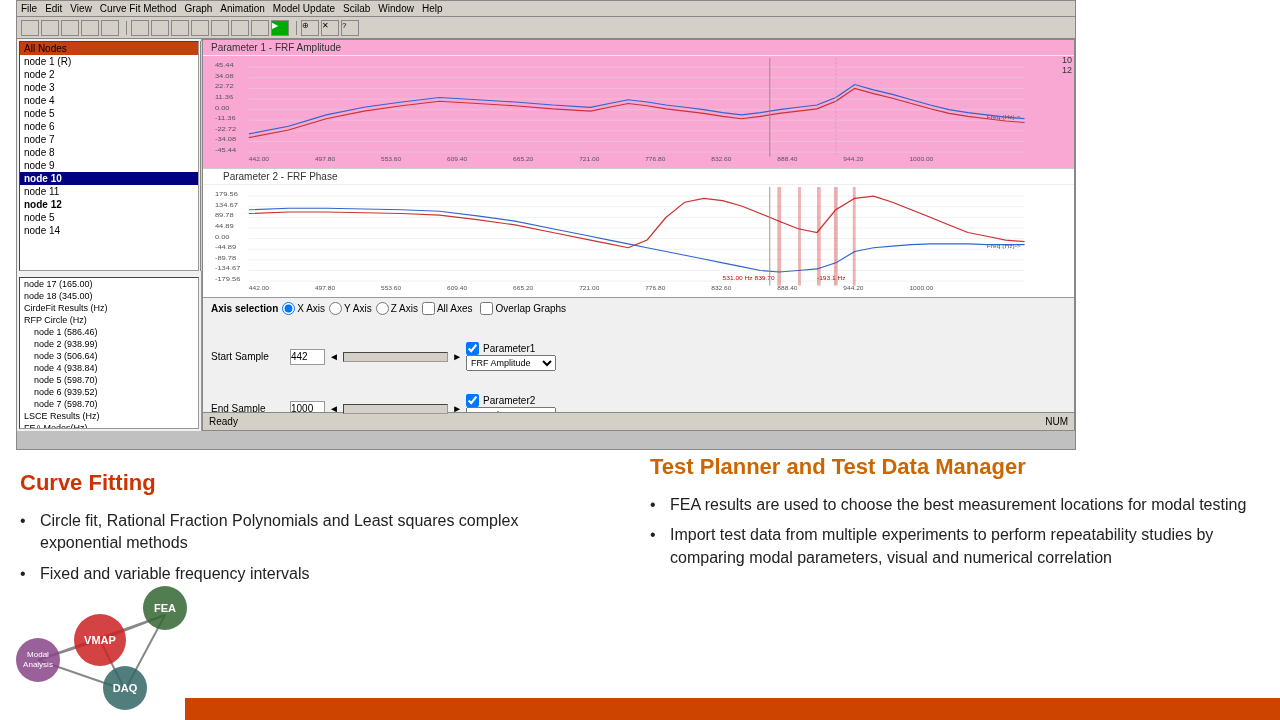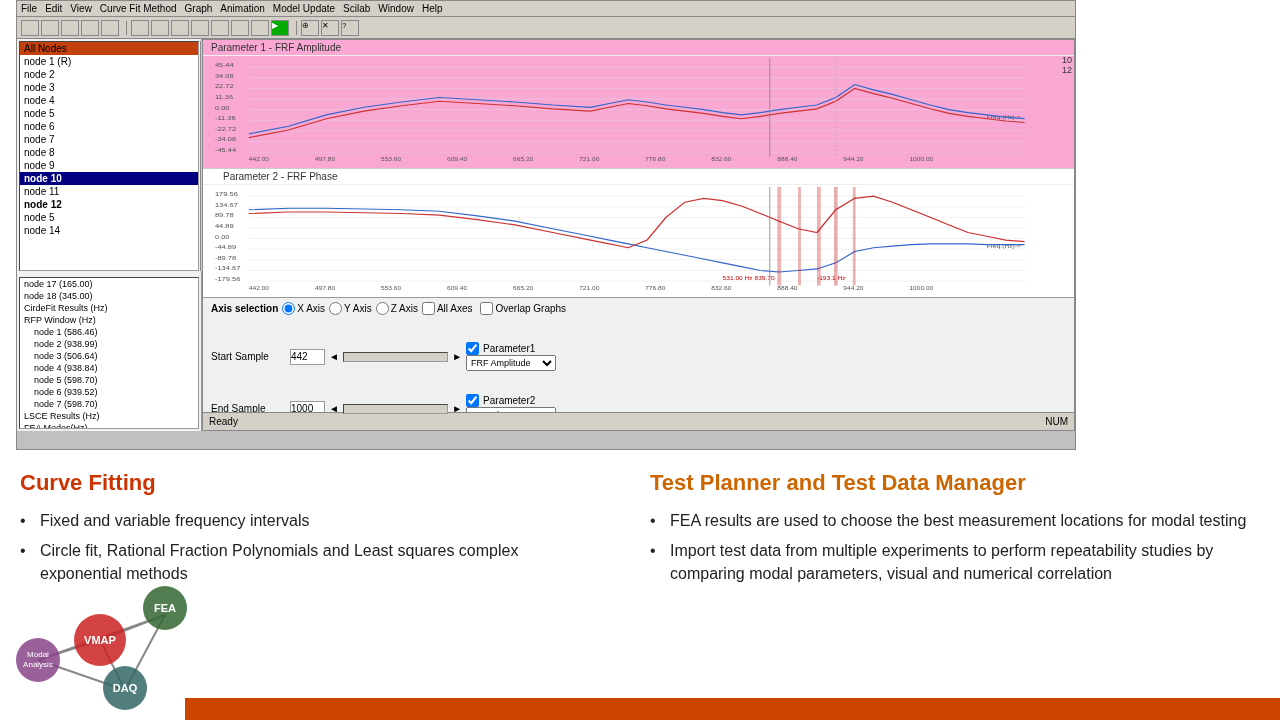--- a/index.html
+++ b/index.html
@@ -296,21 +296,21 @@
       <div style="position:absolute;left:183px;top:40px;width:12px;height:230px;background:#d4d0c8;border-left:1px solid #888;font-size:10px;display:flex;flex-direction:column;align-items:center;">
         <div style="width:10px;height:10px;background:#aaa;border:1px solid #666;margin-top:2px;">▲</div>
         <div style="flex:1;width:10px;background:#f0f0f0;border:1px solid #ccc;margin:2px 0;"></div>
         <div style="width:10px;height:10px;background:#aaa;border:1px solid #666;margin-bottom:2px;">▼</div>
       </div>
 
       <div id="mode-list" style="flex:1;margin-top:4px;">
         <div class="mode-item" style="font-size:9px">node 17 (165.00)</div>
         <div class="mode-item" style="font-size:9px">node 18 (345.00)</div>
         <div class="mode-item" style="font-size:9px">CirdeFit Results (Hz)</div>
-        <div class="mode-item" style="font-size:9px">RFP Window (Hz)</div>
+        <div class="mode-item" style="font-size:9px">RFP Circle (Hz)</div>
         <div class="mode-subitem" style="font-size:9px">node 1 (586.46)</div>
         <div class="mode-subitem" style="font-size:9px">node 2 (938.99)</div>
         <div class="mode-subitem" style="font-size:9px">node 3 (506.64)</div>
         <div class="mode-subitem" style="font-size:9px">node 4 (938.84)</div>
         <div class="mode-subitem" style="font-size:9px">node 5 (598.70)</div>
         <div class="mode-subitem" style="font-size:9px">node 6 (939.52)</div>
         <div class="mode-subitem" style="font-size:9px">node 7 (598.70)</div>
         <div class="mode-item" style="font-size:9px">LSCE Results (Hz)</div>
         <div class="mode-item" style="font-size:9px">FEA Modes(Hz)</div>
 
@@ -478,26 +478,26 @@
       </div>
     </div>
   </div>
 </div>
 
 <div id="bottom-content">
 
   <div id="left-content" style="padding: 20px 30px 20px 20px;width:620px;">
     <div class="section-title orange">Curve Fitting</div>
     <ul class="bullet-list">
+      <li>Circle fit, Rational Fraction Polynomials and Least squares complex exponential methods</li>
       <li>Fixed and variable frequency intervals</li>
-      <li>Circle fit, Rational Fraction Polynomials and Least squares complex exponential methods</li>
     </ul>
   </div>
 
-  <div id="right-content" style="padding: 20px 30px;width:660px;">
+  <div id="right-content" style="padding: 4px 30px;width:660px;">
     <div class="section-title teal">Test Planner and Test Data Manager</div>
     <ul class="bullet-list">
       <li>FEA results are used to choose the best measurement locations for modal testing</li>
       <li>Import test data from multiple experiments to perform repeatability studies by comparing modal parameters, visual and numerical correlation</li>
     </ul>
   </div>
 </div>
 
 <div id="diagram">
   <svg width="180" height="150" viewBox="0 0 180 150">

